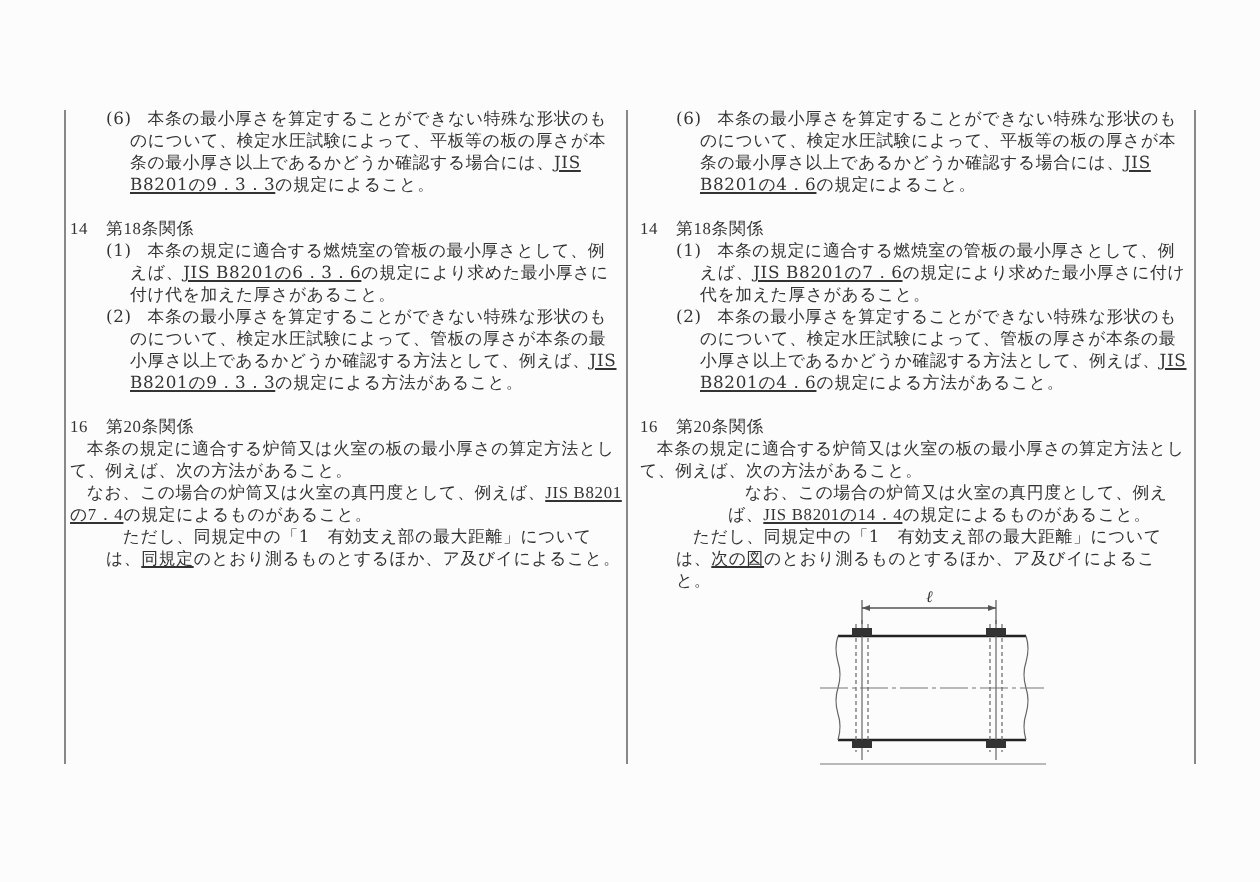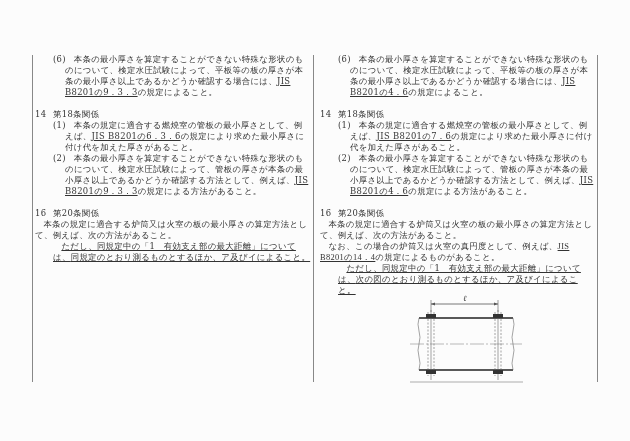--- a/index.html
+++ b/index.html
@@ -7,55 +7,56 @@
     width:630px; height:441px; background:#fcfcfc; position:relative; overflow:hidden;
     font-family:"DejaVu Serif", "Liberation Serif", serif; color:#333;
   }
   .vline { position:absolute; top:55px; width:1px; height:327px; background:#888; }
   .col { position:absolute; top:54px; font-size:8.4px; line-height:11px; letter-spacing:0.35px; }
   .col-left { left:35px; width:276px; }
   .col-right { left:320px; width:274px; }
   .item { position:relative; padding-left:30px; text-indent:-12px; margin:0; }
   .item .num { display:inline-block; width:12px; text-indent:0; }
   .para { margin:0; text-indent:1em; padding-left:18px;font-family:Liberation Serif, serif; }
-  .heading { margin:11px 0 0 0; padding-left:0; }
+  .heading { margin:11px 0 0 0; padding-left:0;font-family:Liberation Serif, serif; }
   .heading .hnum { display:inline-block; width:18px; }
-  .sub { padding-left:30px; text-indent:1em; margin:0;text-decoration:underline; }
+  .sub { padding-left:30px; text-indent:1em; margin:0; }
   u { text-decoration:underline; text-underline-offset:1px; }
   .figure { position:absolute; left:405px; top:292px; width:165px; height:95px; }
 </style>
 </head>
 <body>
 
 <div class="vline" style="left:32px;"></div>
 <div class="vline" style="left:313px;"></div>
 <div class="vline" style="left:597px;"></div>
 
 <div class="col col-left">
   <p class="item"><span class="num">(6)</span>　<span>本条の最小厚さを算定することができない特殊な形状のものについて、検定水圧試験によって、平板等の板の厚さが本条の最小厚さ以上であるかどうか確認する場合には、</span><u>JIS B8201の9．3．3</u><span>の規定によること。</span></p>
 
   <p class="heading"><span class="hnum">14</span><span>第18条関係</span></p>
   <p class="item"><span class="num">(1)</span>　<span>本条の規定に適合する燃焼室の管板の最小厚さとして、例えば、</span><u>JIS B8201の6．3．6</u><span>の規定により求めた最小厚さに付け代を加えた厚さがあること。</span></p>
   <p class="item"><span class="num">(2)</span>　<span>本条の最小厚さを算定することができない特殊な形状のものについて、検定水圧試験によって、管板の厚さが本条の最小厚さ以上であるかどうか確認する方法として、例えば、</span><u>JIS B8201の9．3．3</u><span>の規定による方法があること。</span></p>
 
   <p class="heading"><span class="hnum">16</span><span>第20条関係</span></p>
   <p class="para" style="padding-left:0;"><span>本条の規定に適合する炉筒又は火室の板の最小厚さの算定方法として、例えば、次の方法があること。</span></p>
+  <p class="para" style="padding-left:0;"><span>なお、この場合の炉筒又は火室の真円度として、例えば、</span><u>JIS B8201の7．4</u><span>の規定によるものがあること。</span></p>
   <p class="sub" style="padding-left:18px;"><span>ただし、同規定中の「1　有効支え部の最大距離」については、</span><u>同規定</u><span>のとおり測るものとするほか、ア及びイによること。</span></p>
 </div>
 
 <div class="col col-right">
   <p class="item"><span class="num">(6)</span>　<span>本条の最小厚さを算定することができない特殊な形状のものについて、検定水圧試験によって、平板等の板の厚さが本条の最小厚さ以上であるかどうか確認する場合には、</span><u>JIS B8201の4．6</u><span>の規定によること。</span></p>
 
   <p class="heading"><span class="hnum">14</span><span>第18条関係</span></p>
   <p class="item"><span class="num">(1)</span>　<span>本条の規定に適合する燃焼室の管板の最小厚さとして、例えば、</span><u>JIS B8201の7．6</u><span>の規定により求めた最小厚さに付け代を加えた厚さがあること。</span></p>
   <p class="item"><span class="num">(2)</span>　<span>本条の最小厚さを算定することができない特殊な形状のものについて、検定水圧試験によって、管板の厚さが本条の最小厚さ以上であるかどうか確認する方法として、例えば、</span><u>JIS B8201の4．6</u><span>の規定による方法があること。</span></p>
 
   <p class="heading"><span class="hnum">16</span><span>第20条関係</span></p>
   <p class="para" style="padding-left:0;"><span>本条の規定に適合する炉筒又は火室の板の最小厚さの算定方法として、例えば、次の方法があること。</span></p>
-  <p class="para" style="padding-left:0;"><span>なお、この場合の炉筒又は火室の真円度として、例えば、</span><u>JIS B8201の14．4</u><span>の規定によるものがあること。</span></p>
+  <p class="para" style="padding-left:0;margin-left:44px;"><span>なお、この場合の炉筒又は火室の真円度として、例えば、</span><u>JIS B8201の14．4</u><span>の規定によるものがあること。</span></p>
   <p class="sub" style="padding-left:18px;"><span>ただし、同規定中の「1　有効支え部の最大距離」については、</span><u>次の図</u><span>のとおり測るものとするほか、ア及びイによること。</span></p>
 </div>
 
 <div class="figure">
   <svg width="165" height="95" viewBox="0 0 165 95">
 
     <line x1="26" y1="12" x2="93" y2="12" stroke="#555" stroke-width="0.8"></line>
     <line x1="26" y1="8" x2="26" y2="20" stroke="#555" stroke-width="0.6"></line>
     <line x1="93" y1="8" x2="93" y2="20" stroke="#555" stroke-width="0.6"></line>
     <polygon points="26,12 30,10.5 30,13.5" fill="#555"></polygon>

